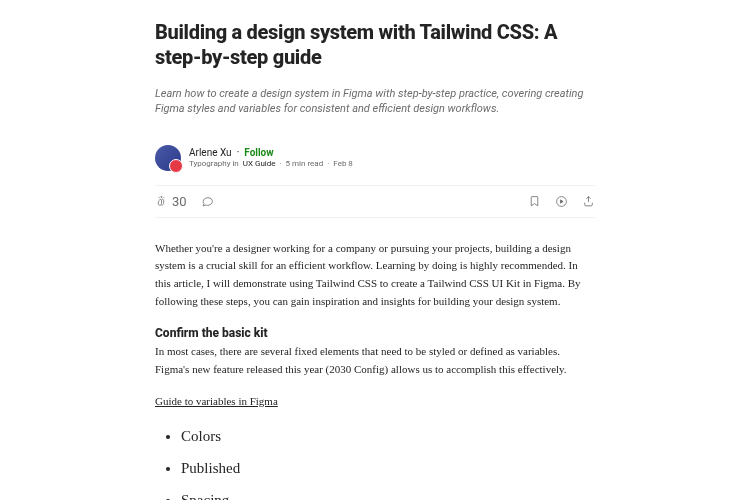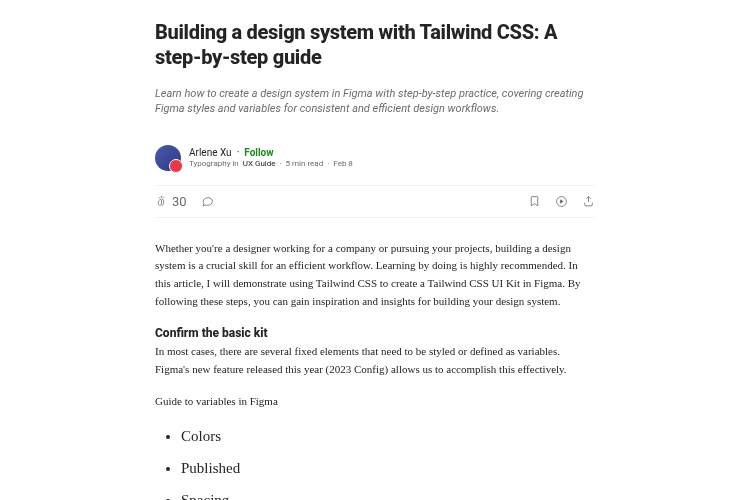--- a/index.html
+++ b/index.html
@@ -113,20 +113,21 @@
     color: #242424;
   }
   .body-text p { margin-bottom: 14px; }
   .section-heading {
     font-family: -apple-system, BlinkMacSystemFont, "Segoe UI", Roboto, sans-serif;
     font-size: 12px;
     font-weight: 800;
     color: #242424;
   }
   .link-underline {
+    text-decoration: underline;
     color: #242424;
     cursor: pointer;
   }
   ul {
     list-style: disc;
     padding-left: 26px;
   }
   ul li {
     margin-bottom: 8px;
     font-family: Liberation Serif, serif;
@@ -194,21 +195,21 @@
         <svg width="13" height="13" viewBox="0 0 24 24" fill="none" stroke="#6b6b6b" stroke-width="1.5">
             <path d="M12 3v10M8 7l4-4 4 4M5 14v4a2 2 0 002 2h10a2 2 0 002-2v-4"></path>
           </svg>
       </span>
     </div>
   </div>
 
   <div class="body-text">
     <p>Whether you're a designer working for a company or pursuing your projects, building a design system is a crucial skill for an efficient workflow. Learning by doing is highly recommended. In this article, I will demonstrate using Tailwind CSS to create a Tailwind CSS UI Kit in Figma. By following these steps, you can gain inspiration and insights for building your design system.</p>
     <h2 class="section-heading">Confirm the basic kit</h2>
-    <p>In most cases, there are several fixed elements that need to be styled or defined as variables. Figma's new feature released this year (2023 Config) allows us to accomplish this effectively.</p>
+    <p>In most cases, there are several fixed elements that need to be styled or defined as variables. Figma's new feature released this year (2030 Config) allows us to accomplish this effectively.</p>
     <p><span class="link-underline">Guide to variables in Figma</span></p>
     <ul>
       <li>Colors</li>
       <li>Published</li>
       <li>Spacing</li>
 
     </ul>
   </div>
 </article>
 

